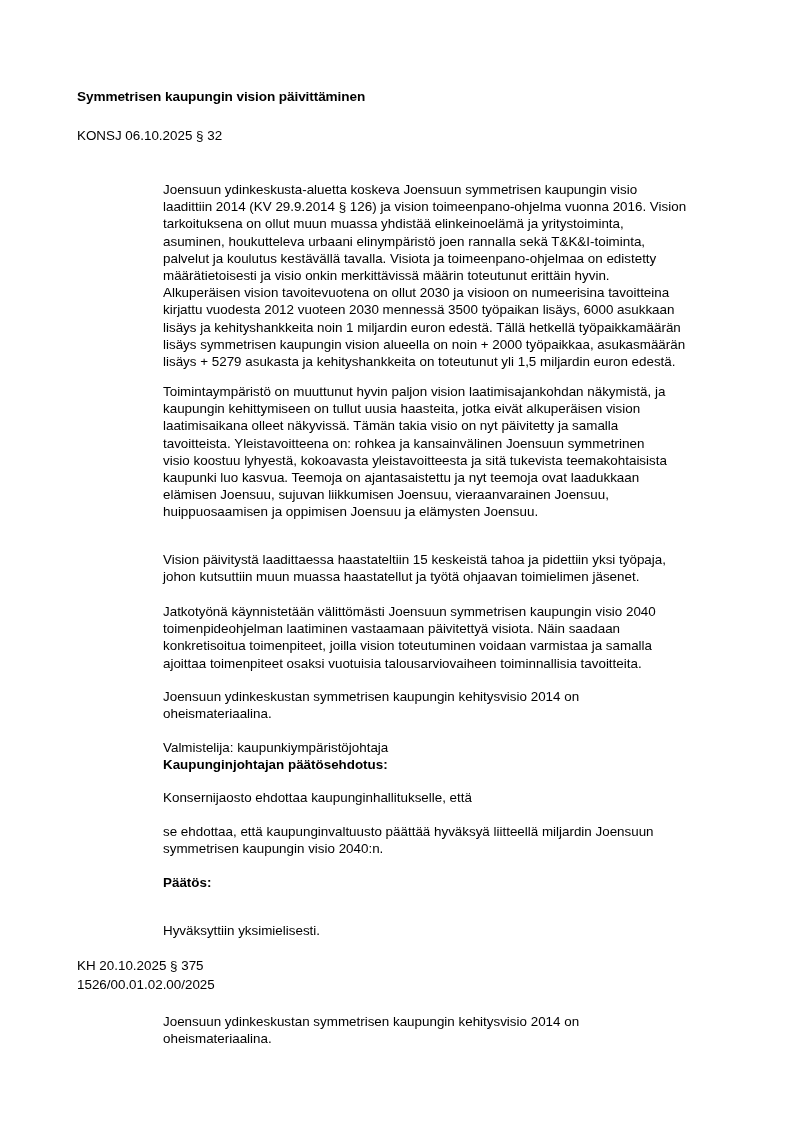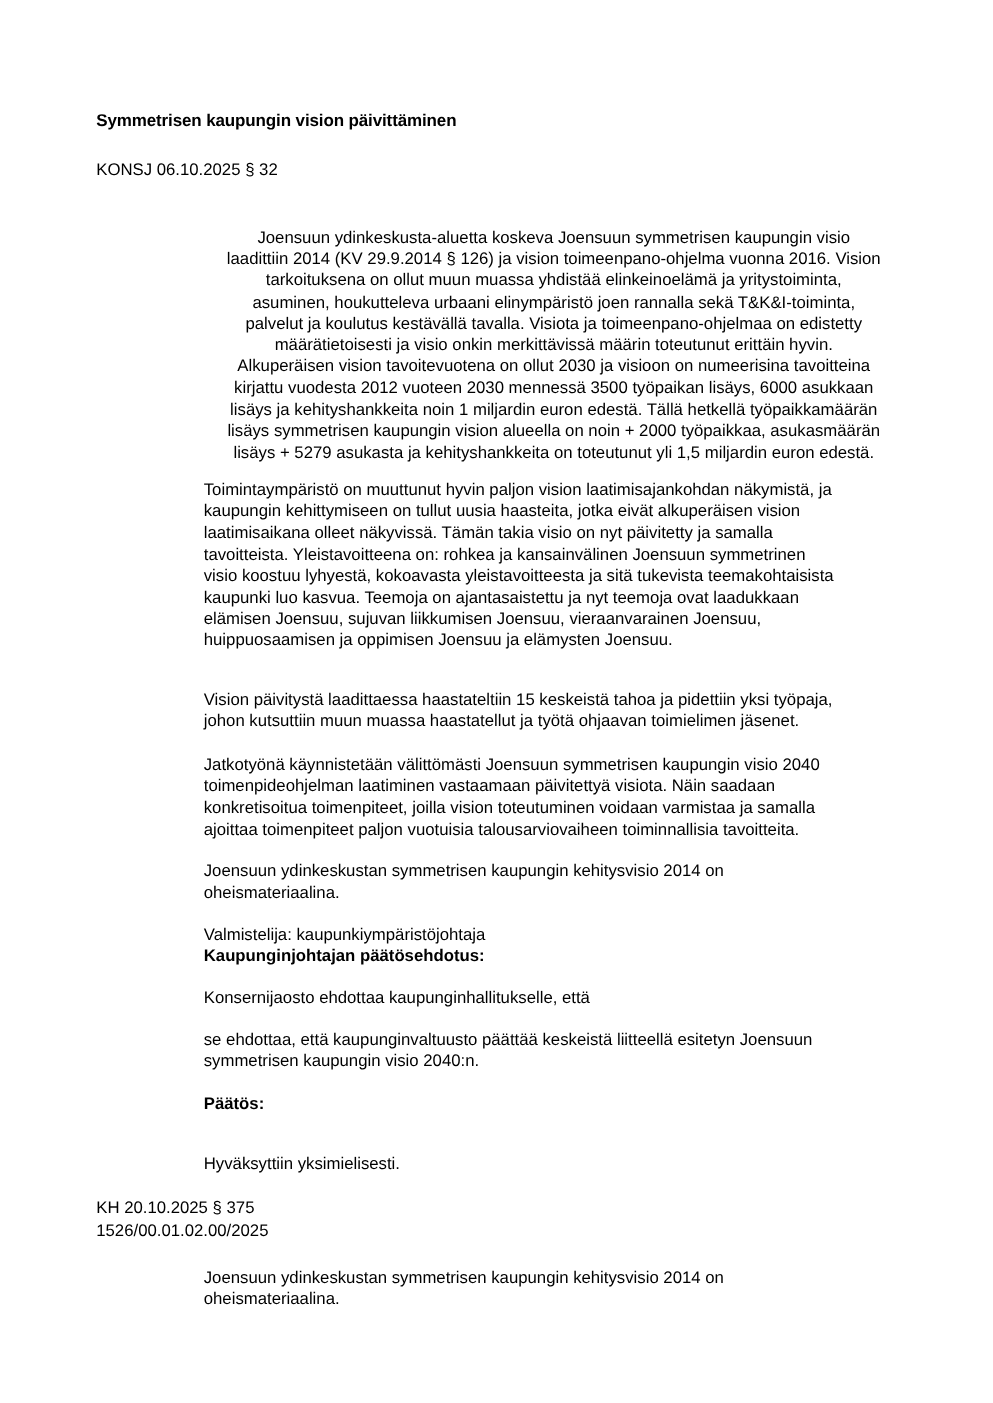--- a/index.html
+++ b/index.html
@@ -11,21 +11,21 @@
   .body-col { left: 163px; width: 560px; }
   .line { white-space: nowrap; line-height: 17.2px; height: 17.2px; }
   .bold { font-weight: bold; }
 </style>
 </head>
 <body>
 
 <div class="abs title">Symmetrisen kaupungin vision päivittäminen</div>
 <div class="abs meta" style="top:126px;text-align:center;">KONSJ 06.10.2025 § 32</div>
 
-<div class="abs body-col" style="top:181px;text-align:center;">
+<div class="abs body-col" style="top:181px;">
   <div class="line">Joensuun ydinkeskusta-aluetta koskeva Joensuun symmetrisen kaupungin visio</div>
   <div class="line">laadittiin 2014 (KV 29.9.2014 § 126) ja vision toimeenpano-ohjelma vuonna 2016. Vision</div>
   <div class="line">tarkoituksena on ollut muun muassa yhdistää elinkeinoelämä ja yritystoiminta,</div>
   <div class="line">asuminen, houkutteleva urbaani elinympäristö joen rannalla sekä T&amp;K&amp;I-toiminta,</div>
   <div class="line">palvelut ja koulutus kestävällä tavalla. Visiota ja toimeenpano-ohjelmaa on edistetty</div>
   <div class="line">määrätietoisesti ja visio onkin merkittävissä määrin toteutunut erittäin hyvin.</div>
   <div class="line">Alkuperäisen vision tavoitevuotena on ollut 2030 ja visioon on numeerisina tavoitteina</div>
   <div class="line">kirjattu vuodesta 2012 vuoteen 2030 mennessä 3500 työpaikan lisäys, 6000 asukkaan</div>
   <div class="line">lisäys ja kehityshankkeita noin 1 miljardin euron edestä. Tällä hetkellä työpaikkamäärän</div>
   <div class="line">lisäys symmetrisen kaupungin vision alueella on noin + 2000 työpaikkaa, asukasmäärän</div>
@@ -45,35 +45,35 @@
 
 <div class="abs body-col" style="top:551px;">
   <div class="line">Vision päivitystä laadittaessa haastateltiin 15 keskeistä tahoa ja pidettiin yksi työpaja,</div>
   <div class="line">johon kutsuttiin muun muassa haastatellut ja työtä ohjaavan toimielimen jäsenet.</div>
 </div>
 
 <div class="abs body-col" style="top:603px;">
   <div class="line">Jatkotyönä käynnistetään välittömästi Joensuun symmetrisen kaupungin visio 2040</div>
   <div class="line">toimenpideohjelman laatiminen vastaamaan päivitettyä visiota. Näin saadaan</div>
   <div class="line">konkretisoitua toimenpiteet, joilla vision toteutuminen voidaan varmistaa ja samalla</div>
-  <div class="line">ajoittaa toimenpiteet paljon vuotuisia talousarviovaiheen toiminnallisia tavoitteita.</div>
+  <div class="line">ajoittaa toimenpiteet osaksi vuotuisia talousarviovaiheen toiminnallisia tavoitteita.</div>
 </div>
 
 <div class="abs body-col" style="top:688px;">
   <div class="line">Joensuun ydinkeskustan symmetrisen kaupungin kehitysvisio 2014 on</div>
   <div class="line">oheismateriaalina.</div>
 </div>
 
 <div class="abs body-col line" style="top:739px;">Valmistelija: kaupunkiympäristöjohtaja</div>
 
 <div class="abs body-col line bold" style="top:756px;">Kaupunginjohtajan päätösehdotus:</div>
 <div class="abs body-col line" style="top:789px;">Konsernijaosto ehdottaa kaupunginhallitukselle, että</div>
 
 <div class="abs body-col" style="top:823px;">
-  <div class="line">se ehdottaa, että kaupunginvaltuusto päättää keskeistä liitteellä esitetyn Joensuun</div>
+  <div class="line">se ehdottaa, että kaupunginvaltuusto päättää hyväksyä liitteellä miljardin Joensuun</div>
   <div class="line">symmetrisen kaupungin visio 2040:n.</div>
 </div>
 
 <div class="abs body-col line bold" style="top:874px;">Päätös:</div>
 <div class="abs body-col line" style="top:922px;">Hyväksyttiin yksimielisesti.</div>
 
 <div class="abs meta" style="top:956px;">KH 20.10.2025 § 375</div>
 <div class="abs meta" style="top:975px;">1526/00.01.02.00/2025</div>
 
 <div class="abs body-col" style="top:1013px;">

